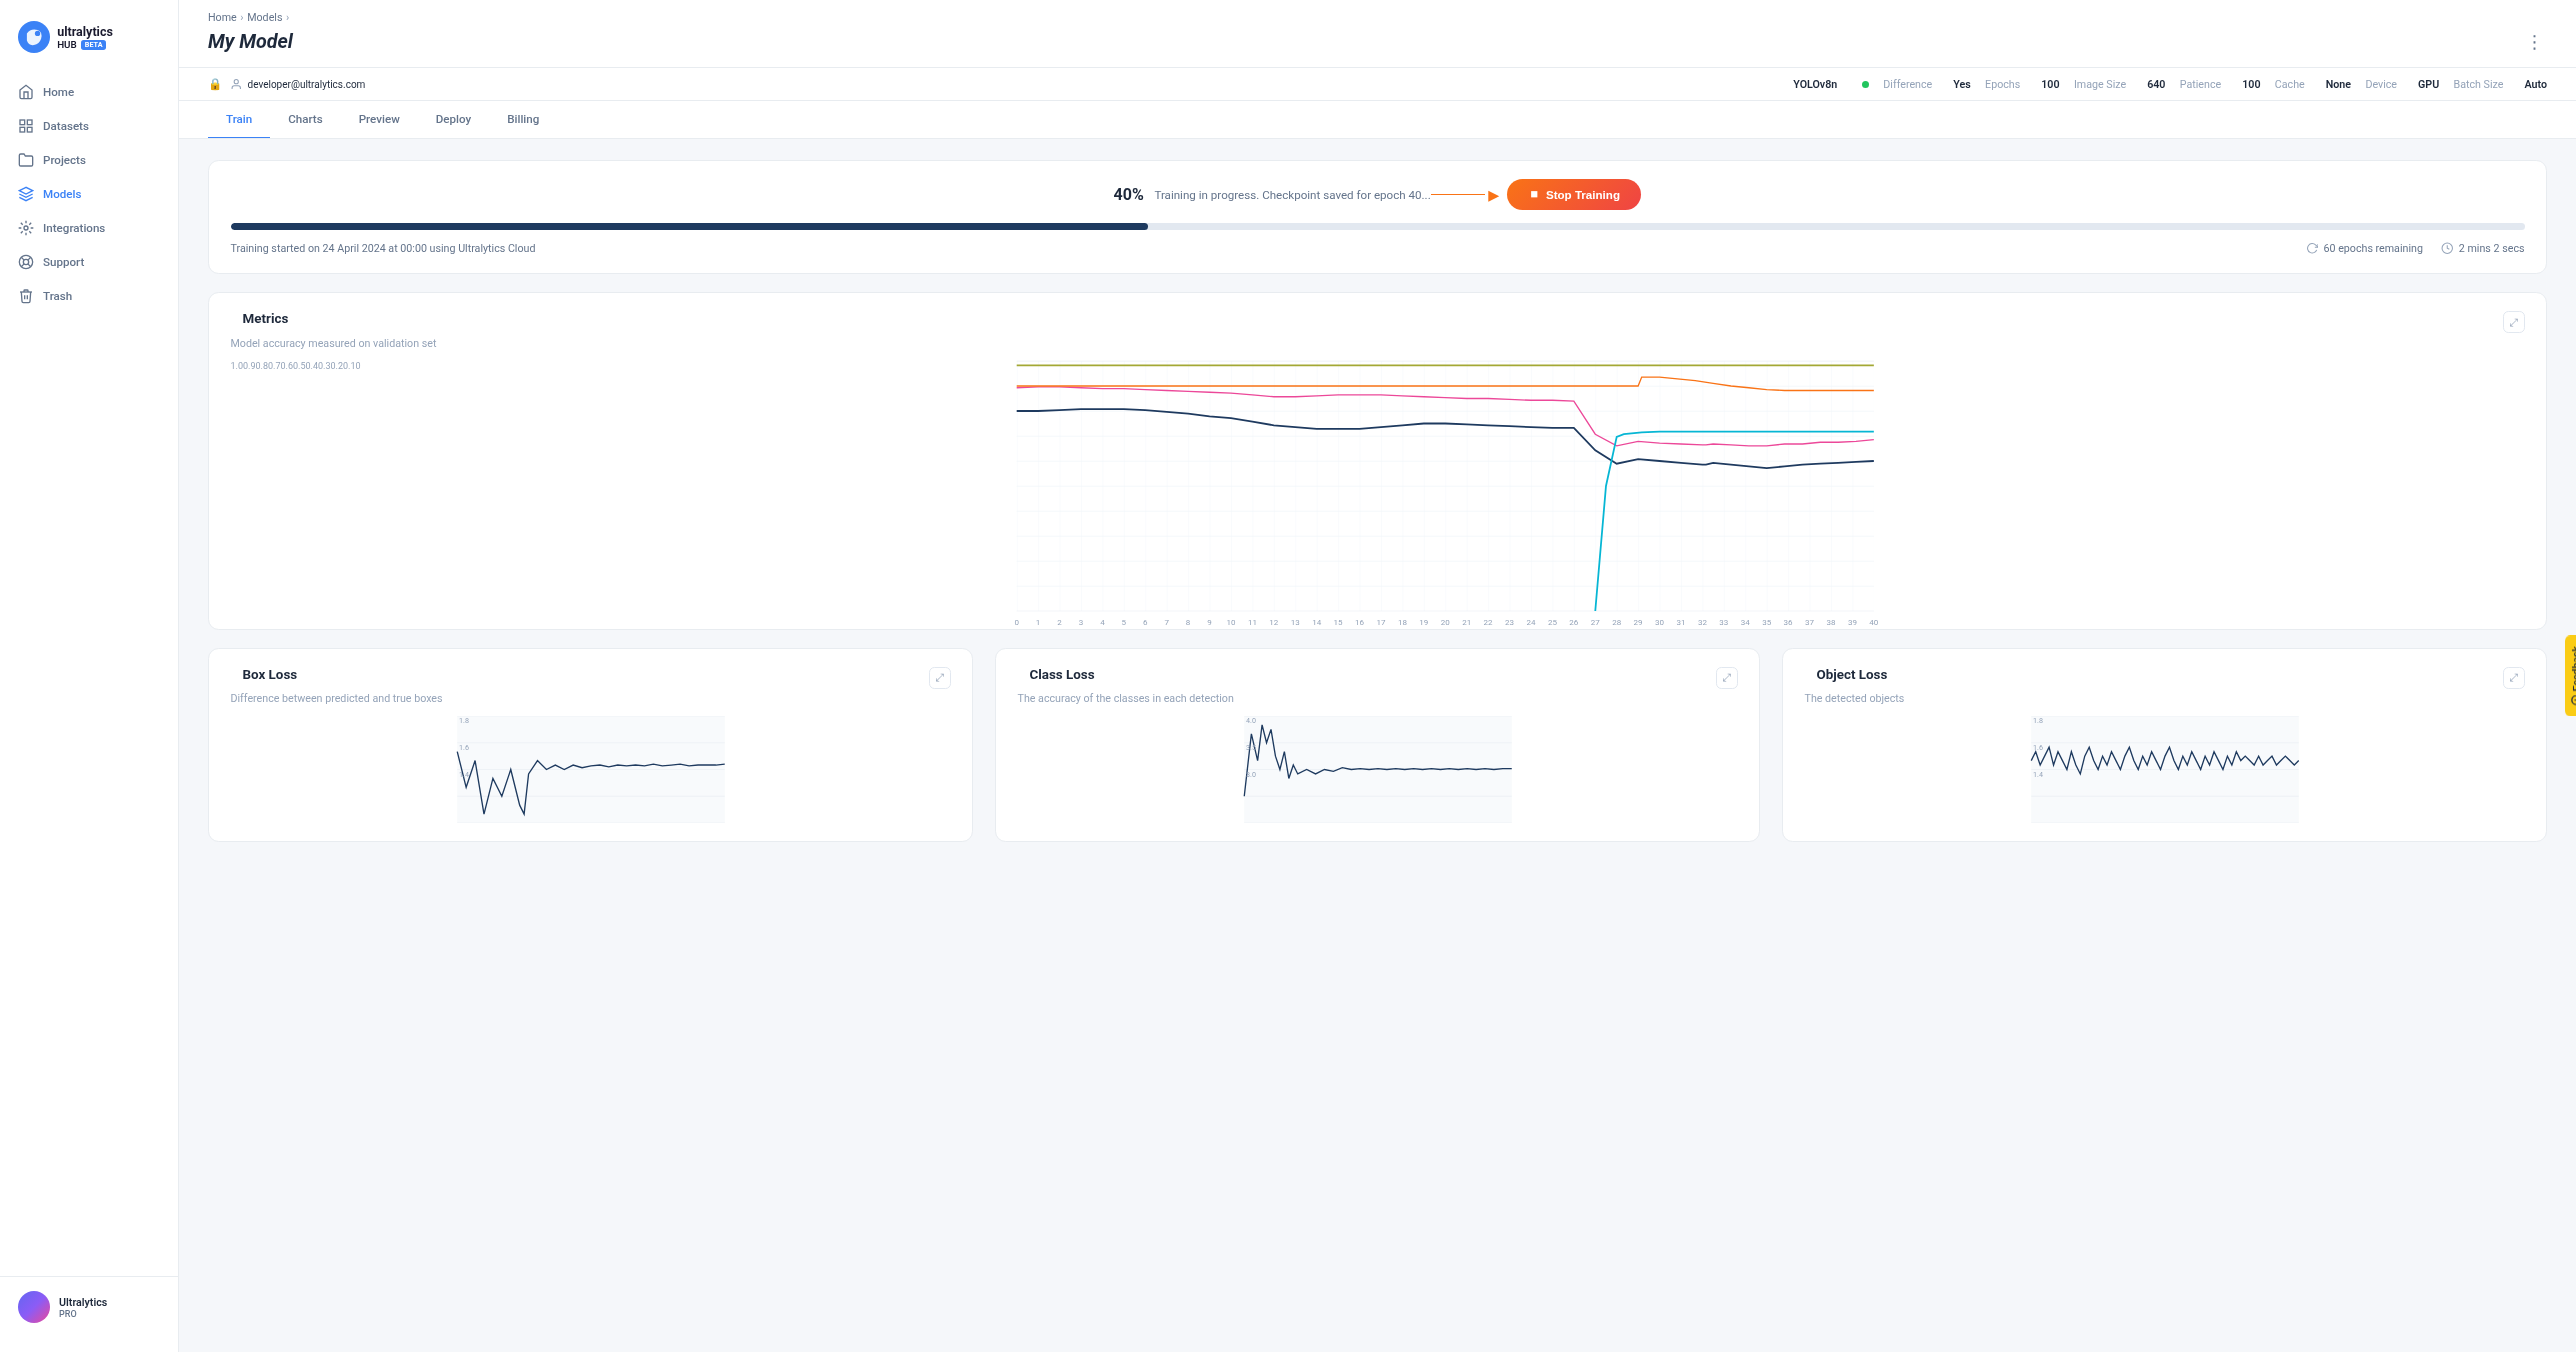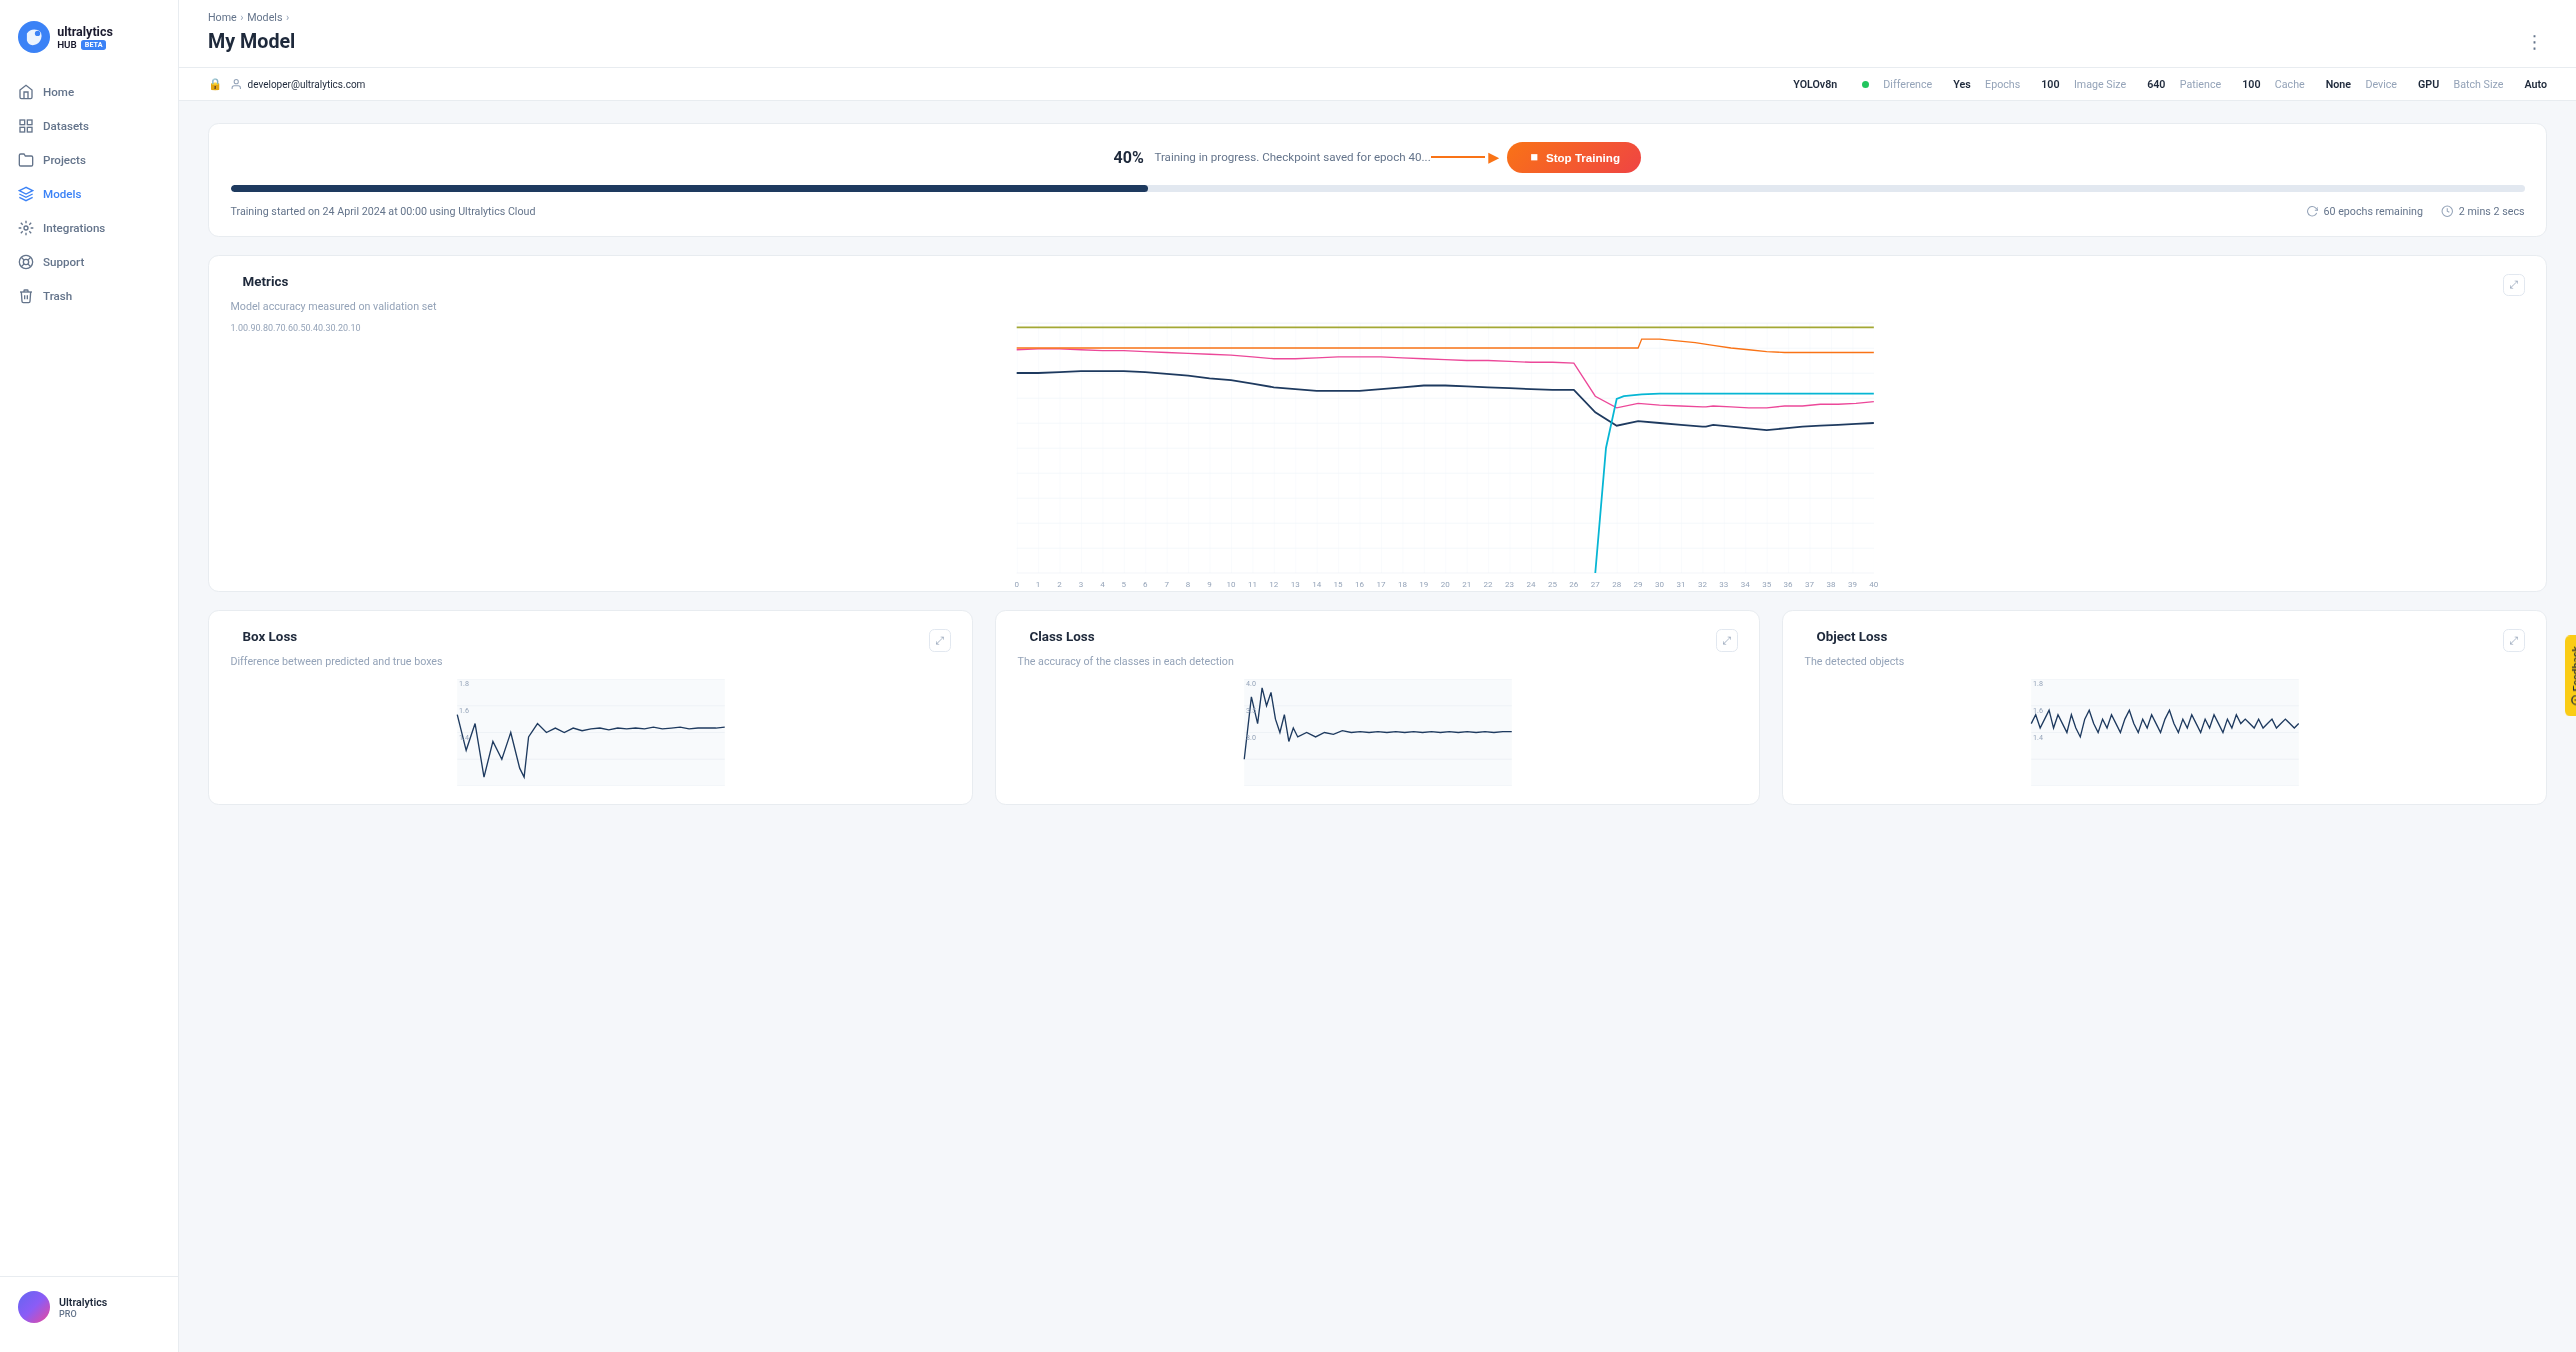--- a/index.html
+++ b/index.html
@@ -92,21 +92,21 @@
       color: #64748b;
       margin-bottom: 3.6px;
     }
     .breadcrumb a { color: #64748b; text-decoration: none; }
     .breadcrumb-sep { color: #94a3b8; }
     .page-title-row {
       display: flex;
       align-items: center;
       justify-content: space-between;
     }
-    .page-title { font-size: 19.7px; font-weight: 700; color: #1e293b; }
+    .page-title { font-size: 19.7px; font-weight: 700; color: #1e293b; font-style: italic; }
     .more-btn {
       background: none;
       border: none;
       cursor: pointer;
       color: #64748b;
       font-size: 18px;
       padding: 3.6px;
     }
 
     
@@ -480,20 +480,27 @@
         <span class="meta-label">Device</span>
         <span class="meta-value">GPU</span>
       </div>
       <div class="meta-item">
         <span class="meta-label">Batch Size</span>
         <span class="meta-value">Auto</span>
       </div>
     </div>
   </div>
 
+  <div class="tabs-bar">
+    <div class="tab active">Train</div>
+    <div class="tab">Charts</div>
+    <div class="tab">Preview</div>
+    <div class="tab">Deploy</div>
+    <div class="tab">Billing</div>
+  </div>
 
   <div class="content-scroll">
 
     <div class="training-card">
       <div class="training-top">
         <div class="training-status">
           <span class="percent">40%</span>
           <span class="status-text">Training in progress. Checkpoint saved for epoch 40...</span>
         </div>
         <div style="display:flex;align-items:center;">

